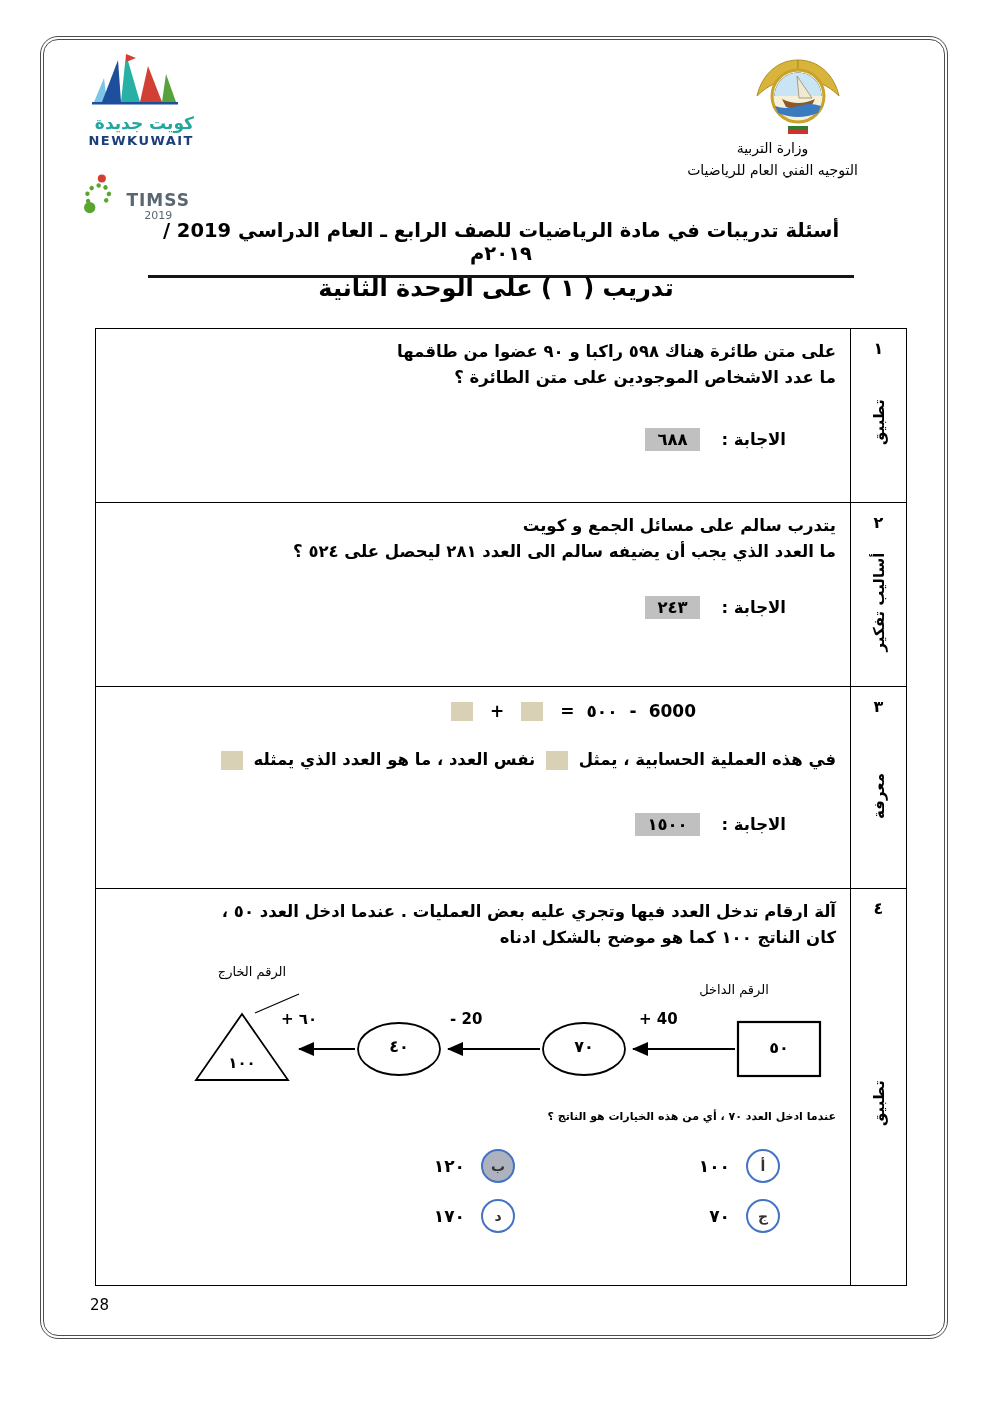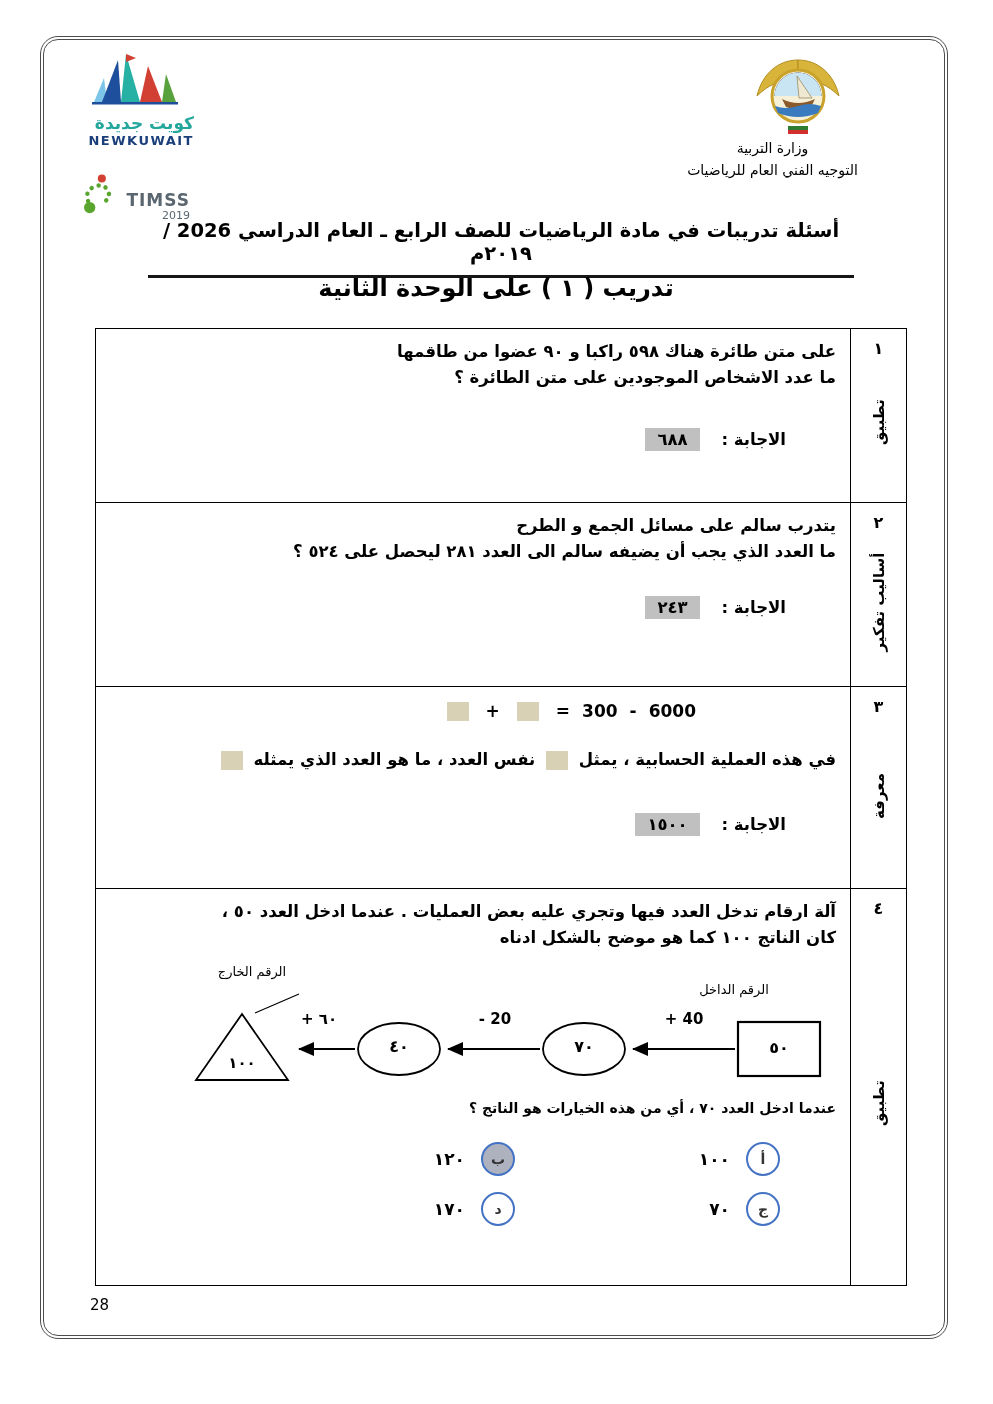--- a/index.html
+++ b/index.html
@@ -19,21 +19,21 @@
     border:1.6px solid #4d4d4d; border-radius:18px;
   }
   .frame-inner { position:absolute; inset:2px; border:1px solid #4d4d4d; border-radius:15px; }
 
   
   .nk-logo { position:absolute; left:68px; top:50px; width:126px; text-align:right; }
   .nk-ar { color:#23a79c; font-size:17px; font-weight:bold; line-height:1.1; }
   .nk-en { color:#1b3f7a; font-size:13px; font-weight:bold; letter-spacing:1.5px; }
 
   .timss-logo { position:absolute; left:80px; top:164px; width:110px; display:flex; align-items:center; gap:6px; }
-  .timss-txt { text-align:right;margin-top:28px; }
+  .timss-txt { text-align:center;margin-top:28px; }
   .timss-name { color:#5b6770; font-weight:bold; font-size:17px; letter-spacing:1px; line-height:1; }
   .timss-year { color:#5b6770; font-size:11px; line-height:1.2; }
 
   .emblem { position:absolute; left:752px; top:54px; width:92px; height:84px; }
 
   .ministry {
     position:absolute; left:655px; top:138px; width:235px;
     direction:rtl; text-align:center; font-size:14px; line-height:1.55;
   }
 
@@ -93,23 +93,23 @@
 
   
   .machine { position:relative; width:753px; height:144px; margin-top:6px; margin-right:-10px; }
   .machine-svg { position:absolute; left:0; top:0; }
   .shape { fill:#fff; stroke:#000; stroke-width:1.8; }
   .shape-rect { fill:#fff; stroke:#000; stroke-width:2.2; }
   .arr { stroke:#000; stroke-width:2; }
   .thin { stroke:#000; stroke-width:1.2; }
   .m-label { position:absolute; font-size:13px; text-align:center; }
   .m-val { position:absolute; text-align:center; font-weight:bold; font-size:16px; }
-  .m-op  { position:absolute; text-align:center; font-weight:bold; font-size:15px; }
-
-  .q4-question { font-size:14px; font-weight:bold; }
+  .m-op  { position:absolute; text-align:left; font-weight:bold; font-size:15px; }
+
+  .q4-question { margin-top:10px; font-size:11px; font-weight:bold; }
 
   .options {
     display:grid; grid-template-columns:265px 265px; row-gap:16px;
     margin-top:26px; padding-right:56px; direction:rtl;
   }
   .option { display:flex; align-items:center; gap:16px; }
   .opt-circle {
     width:34px; height:34px; border:2px solid var(--option-border, #4472c4);
     border-radius:50%; background:#fff; flex:none; cursor:pointer;
     display:flex; align-items:center; justify-content:center;
@@ -168,21 +168,21 @@
       <rect x="36" y="72" width="20" height="4" fill="#2e7d32"></rect>
       <rect x="36" y="76" width="20" height="4" fill="#d32f2f"></rect>
     </svg>
   </div>
 
   <div class="ministry">
     <div>وزارة   التربية</div>
     <div>التوجيه الفني العام للرياضيات</div>
   </div>
 
-  <div class="main-title">أسئلة تدريبات في مادة الرياضيات للصف الرابع ـ العام الدراسي 2026 / ٢٠١٩م</div>
+  <div class="main-title">أسئلة تدريبات في مادة الرياضيات للصف الرابع ـ العام الدراسي 2019 / ٢٠١٩م</div>
   <div class="exercise-title">تدريب ( ١ ) على الوحدة الثانية</div>
 
   <div class="qtable">
 
     <div class="qrow qrow-1">
       <div class="num-col">
         <div class="q-num">١</div>
         <div class="q-cat">تطبيق</div>
       </div>
       <div class="content-col">
@@ -194,39 +194,39 @@
         </div>
       </div>
     </div>
 
     <div class="qrow qrow-2">
       <div class="num-col">
         <div class="q-num">٢</div>
         <div class="q-cat">أساليب تفكير</div>
       </div>
       <div class="content-col">
-        <p class="qline">يتدرب سالم على مسائل الجمع و الطرح</p>
+        <p class="qline">يتدرب سالم على مسائل الجمع و كويت</p>
         <p class="qline">ما العدد الذي  يجب أن  يضيفه سالم الى العدد ٢٨١  ليحصل على ٥٢٤ ؟</p>
         <div class="answer-line mt-q2">
           <span>الاجابة :</span>
           <span class="ans-value">٢٤٣</span>
         </div>
       </div>
     </div>
 
     <div class="qrow qrow-3">
       <div class="num-col">
         <div class="q-num">٣</div>
         <div class="q-cat">معرفة</div>
       </div>
       <div class="content-col">
         <div class="equation" dir="rtl">
           <span>6000</span>
           <span>-</span>
-          <span>300</span>
+          <span>٥٠٠</span>
           <span>=</span>
           <span class="eq-box"></span>
           <span>+</span>
           <span class="eq-box"></span>
         </div>
         <p class="qline sentence">
           <span>في هذه العملية الحسابية ، يمثل</span>
           <span class="eq-box"></span>
           <span>نفس العدد ، ما هو العدد الذي يمثله</span>
           <span class="eq-box"></span>

